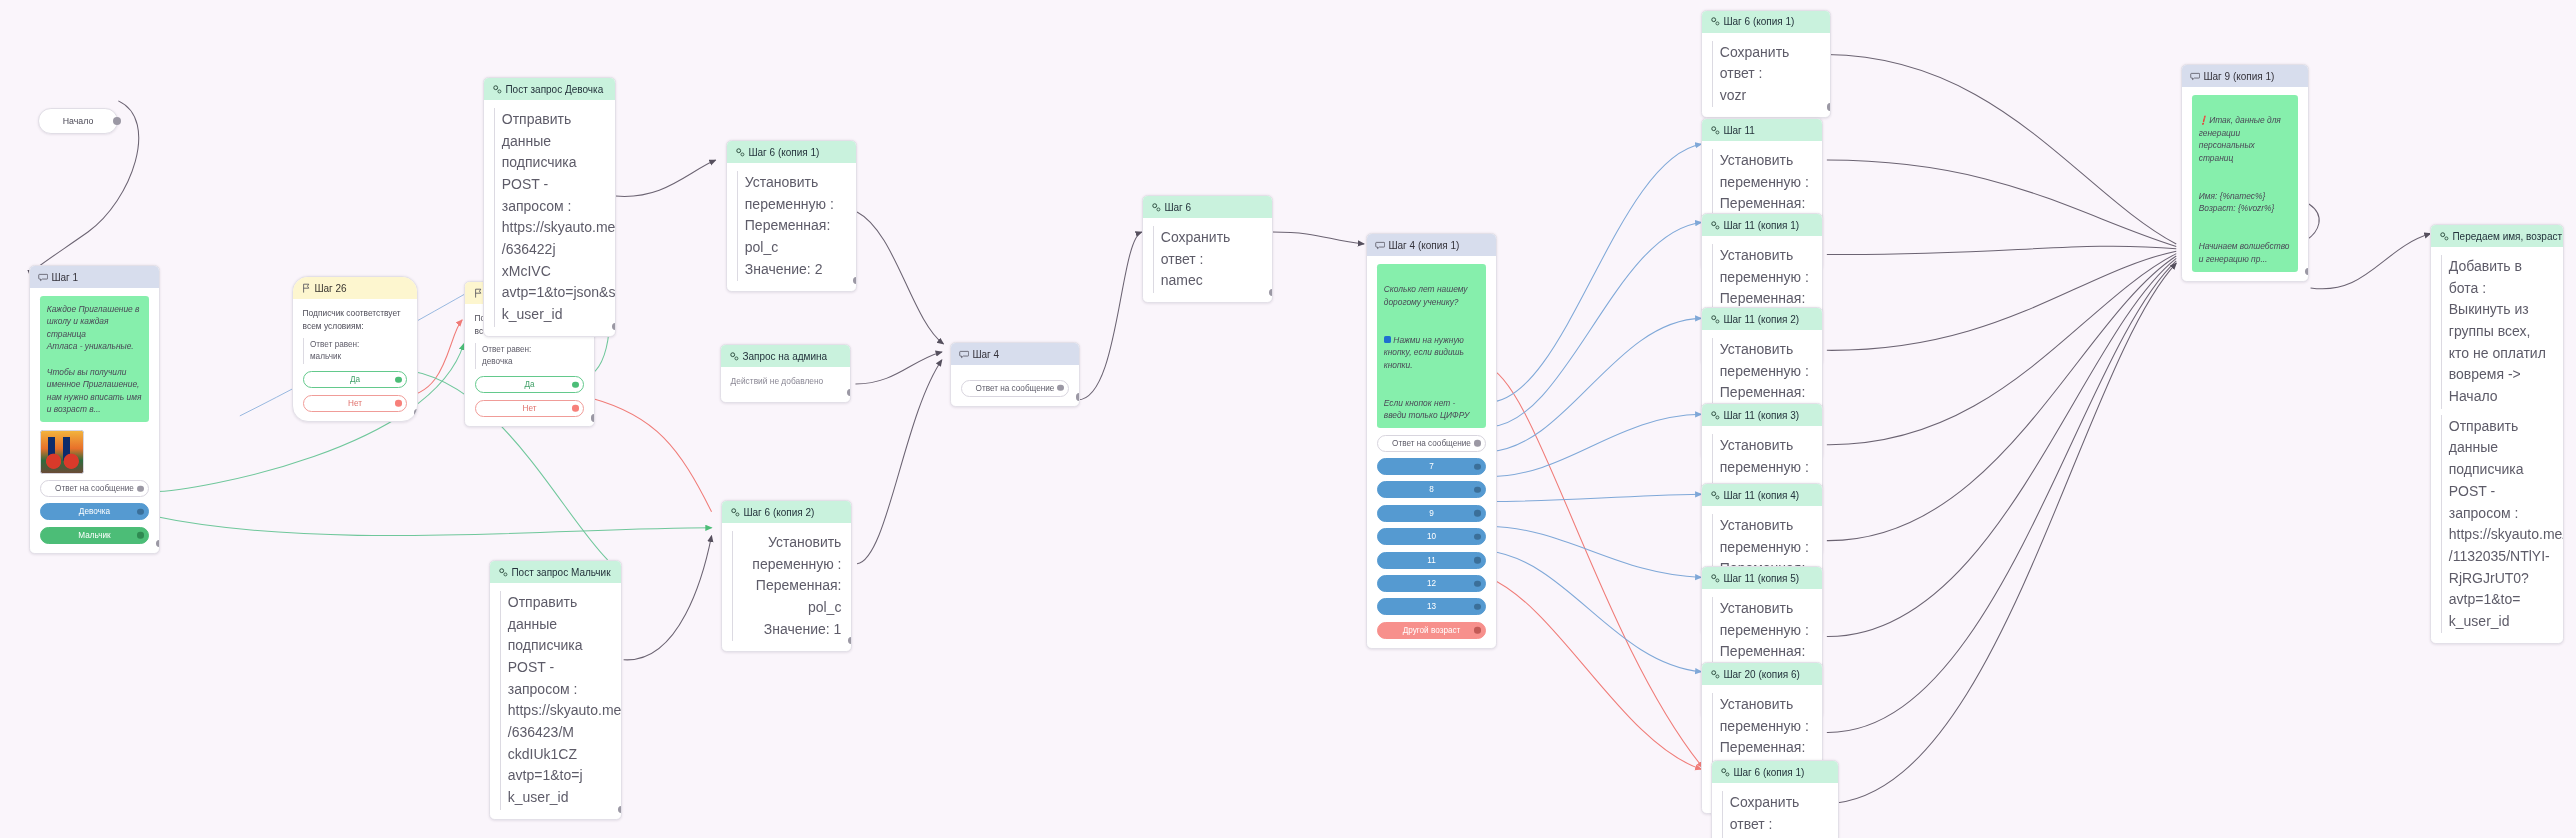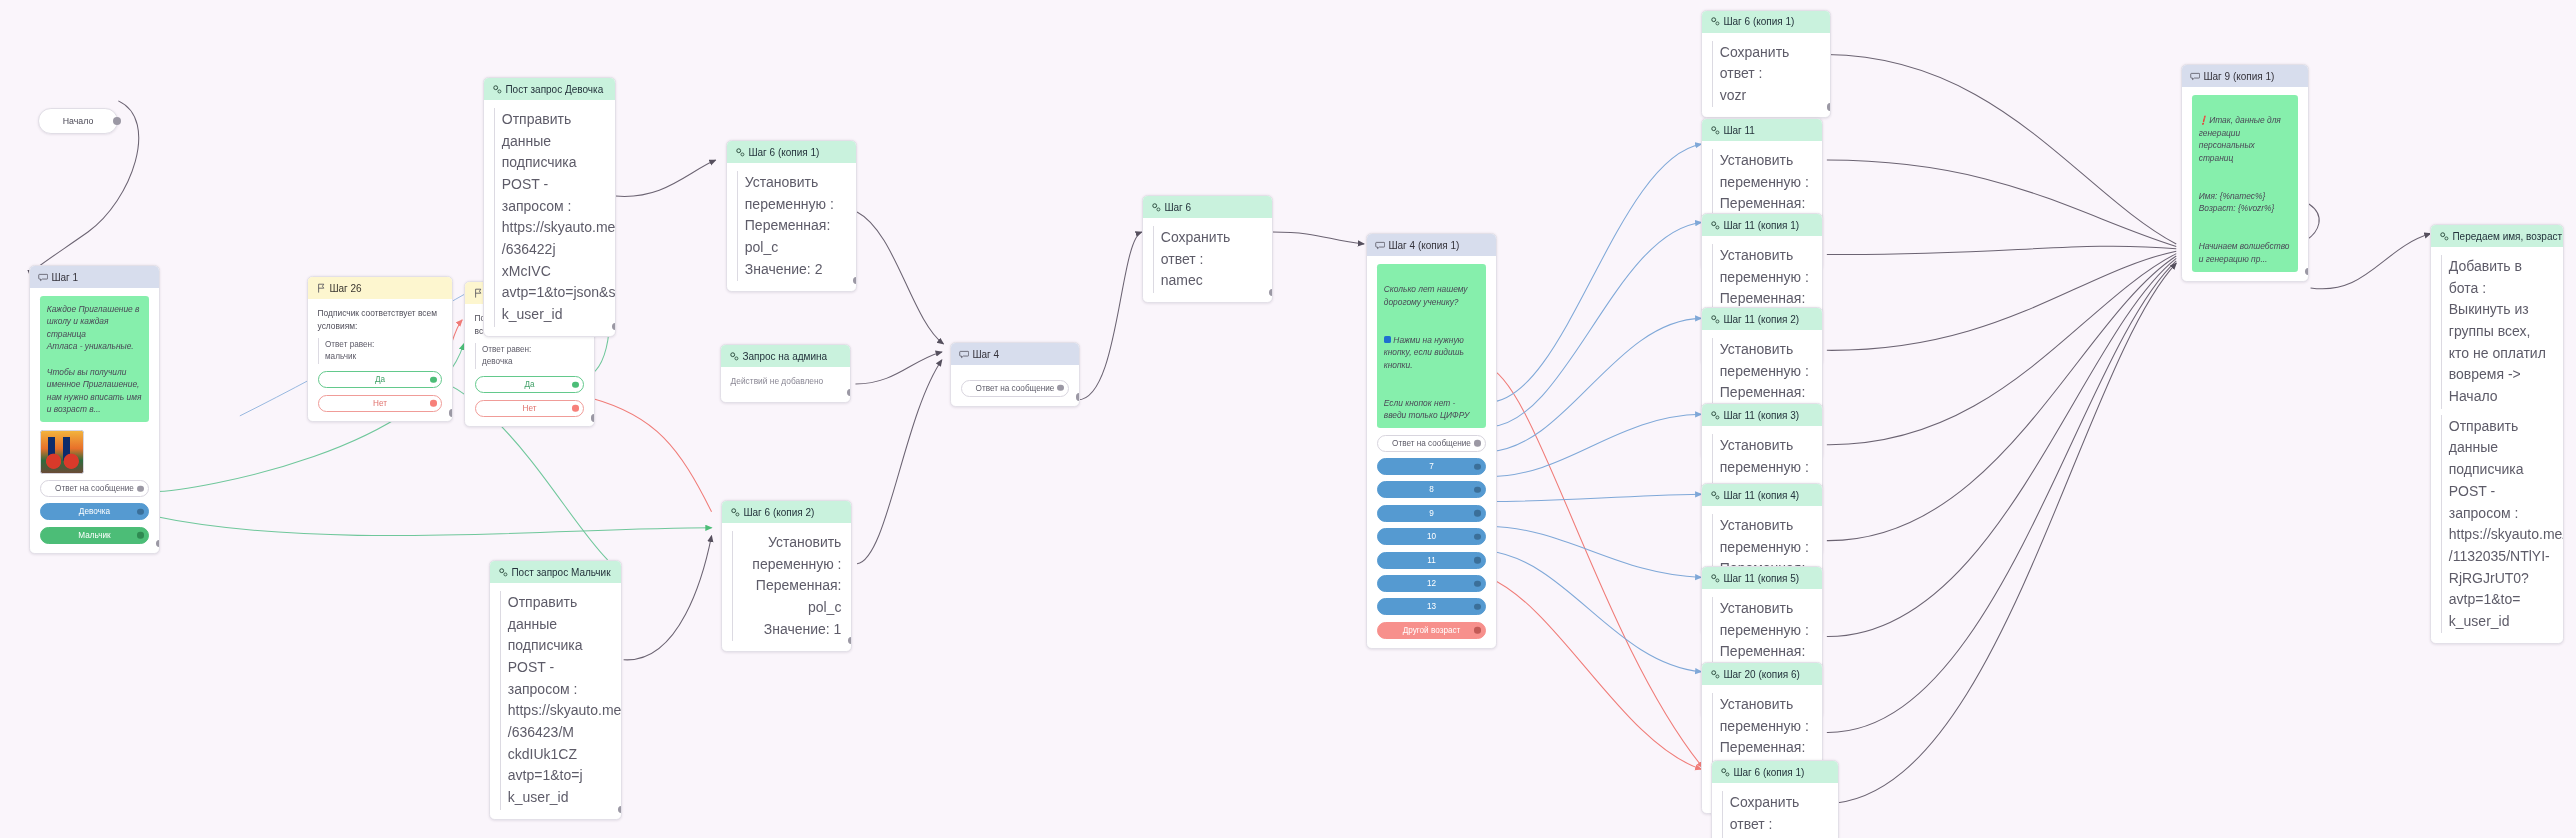--- a/index.html
+++ b/index.html
@@ -231,21 +231,21 @@
           <span class="dot"></span>
       </div>
       <div class="btn btn-green">
         <span>Мальчик</span>
           <span class="dot"></span>
       </div>
     </div>
     <span class="port-out" style="bottom:6.4px;"></span>
   </div>
 
-  <div class="node" style="left:307px;top:276px;width:146px;">
+  <div class="node" style="left:292px;top:276px;width:126px;border-radius:16px;">
     <div class="node-head head-cond">
       <span class="icon">
         <svg width="8.8" height="10.4" viewBox="0 0 11 13">
             <path d="M2 12V1.5h6.5L6.8 4l1.7 2.5H2" fill="none" stroke="#4d4b56" stroke-width="1"></path>
           </svg>
       </span>
       <span>Шаг 26</span>
     </div>
     <div class="node-body">
       <div class="cond-title">Подписчик соответствует всем условиям:</div>

